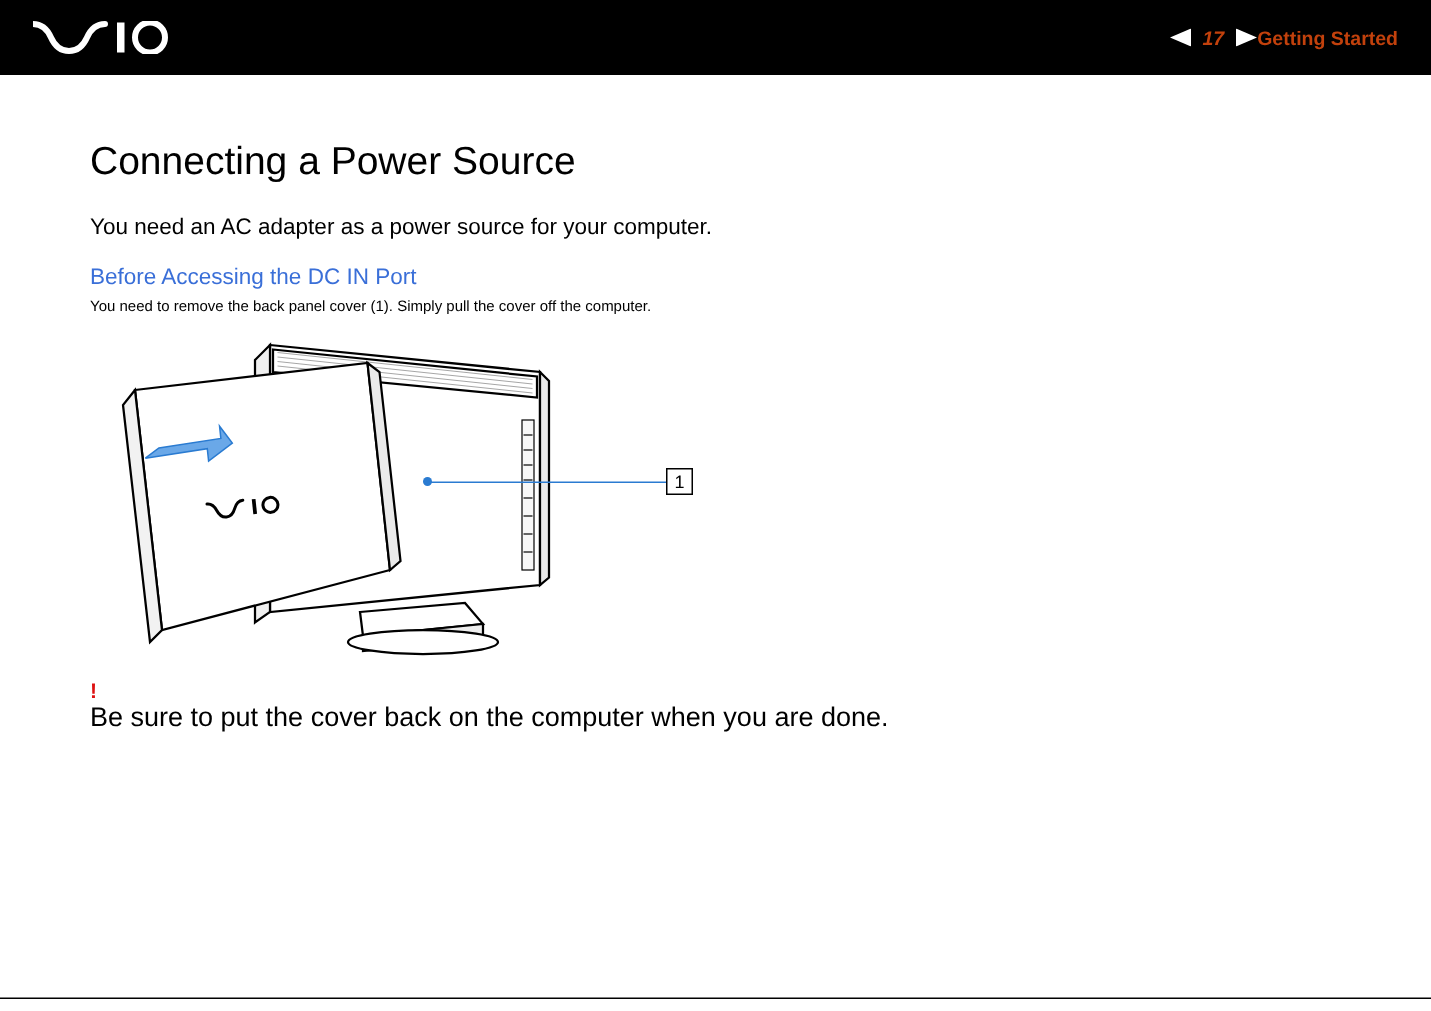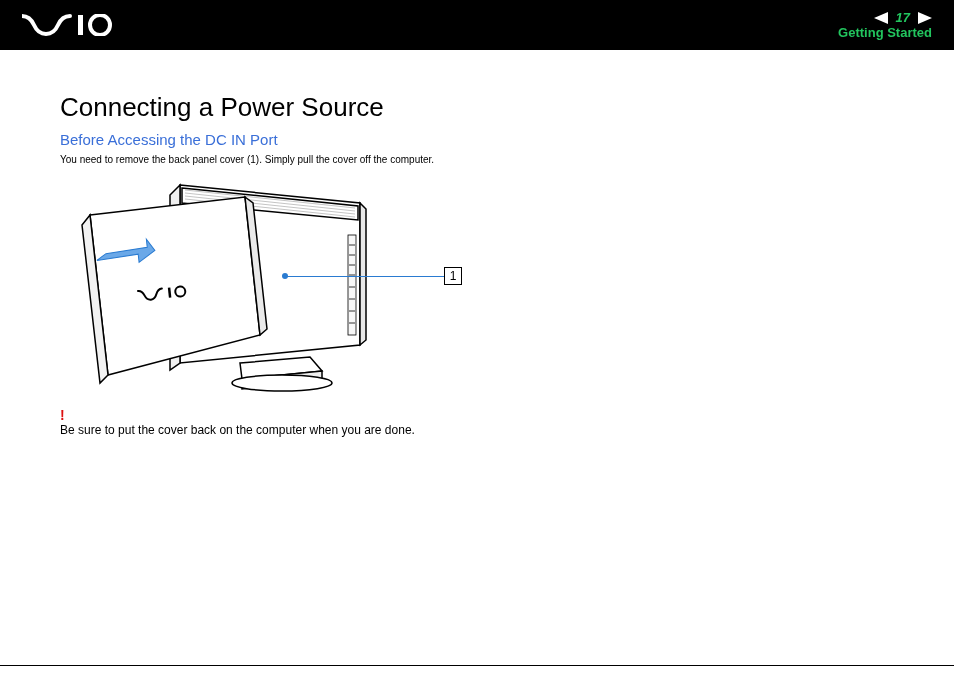--- a/index.html
+++ b/index.html
@@ -21,23 +21,23 @@
     justify-content: space-between;
     padding: 0 22px 0 22px;
   }
   .logo {
     color: #fff;
     display: flex;
     align-items: center;
   }
   .pager {
     display: flex;
-    flex-direction: column;
+    flex-direction: row;
     align-items: flex-end;
-    color: #22c55e;
+    color: #c2410c;
   }
   .pager-top {
     display: flex;
     align-items: center;
     gap: 8px;
     font-size: 13px;
     font-style: italic;
     font-weight: bold;
   }
   .arrow-left, .arrow-right {
@@ -48,21 +48,21 @@
     font-size: 13px;
     font-weight: bold;
     margin-top: 0;
   }
   .content {
     padding: 42px 60px 20px 60px;
   }
   h1 {
     font-size: 26px;
     font-weight: normal;
-    margin-bottom: 8px;
+    margin-bottom: 20px;
   }
   .intro {
     font-size: 15px;
     margin-bottom: 16px;
   }
   h2 {
     font-size: 15px;
     font-weight: normal;
     color: #3a6fd8;
     margin-bottom: 6px;
@@ -107,21 +107,21 @@
     height: 6px;
     background: #2a7bd1;
     border-radius: 50%;
   }
   .warn-mark {
     color: #d11;
     font-weight: bold;
     font-size: 14px;
   }
   .warn-text {
-    font-size: 12px;
+    font-size: 18px;
   }
   .footer-line {
     position: absolute;
     left: 0;
     bottom: 8px;
     width: 100%;
     border-top: 1px solid #000;
   }
 </style>
 </head>
@@ -148,20 +148,21 @@
             <polygon points="0,0 0,12 14,6" fill="#fff"></polygon>
           </svg>
       </span>
     </div>
     <div class="section-label">Getting Started</div>
   </div>
 </div>
 
 <div class="content">
   <h1>Connecting a Power Source</h1>
+  <p class="intro">You need an AC adapter as a power source for your computer.</p>
   <h2>Before Accessing the DC IN Port</h2>
   <p class="desc">You need to remove the back panel cover (1). Simply pull the cover off the computer.</p>
 
   <div class="figure">
     <svg width="320" height="220" viewBox="0 0 320 220">
 
       <g stroke="#000" stroke-width="1.5" fill="#fff">
 
         <path d="M 120 10 L 300 28 L 300 170 L 120 188 Z" fill="#fff"></path>
         <path d="M 120 10 L 110 20 L 110 195 L 120 188 Z" fill="#f0f0f0"></path>

